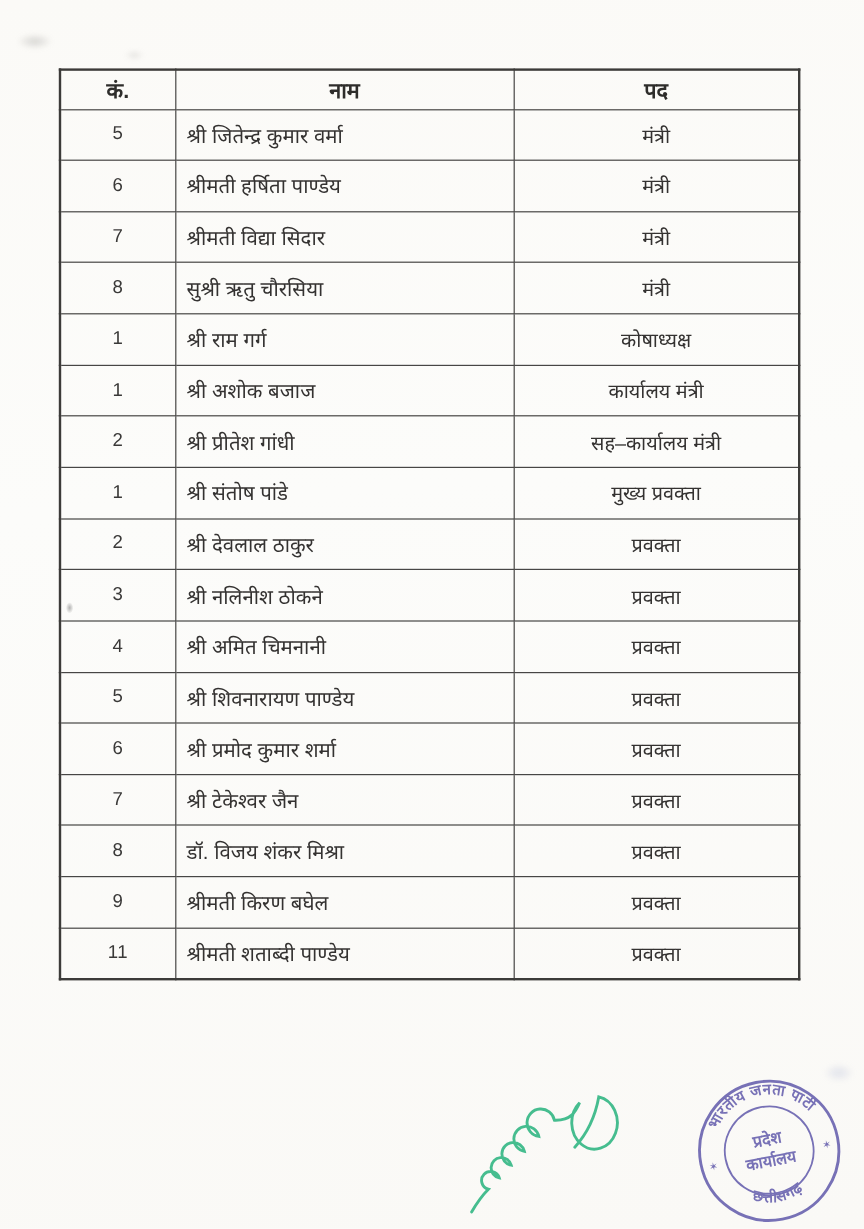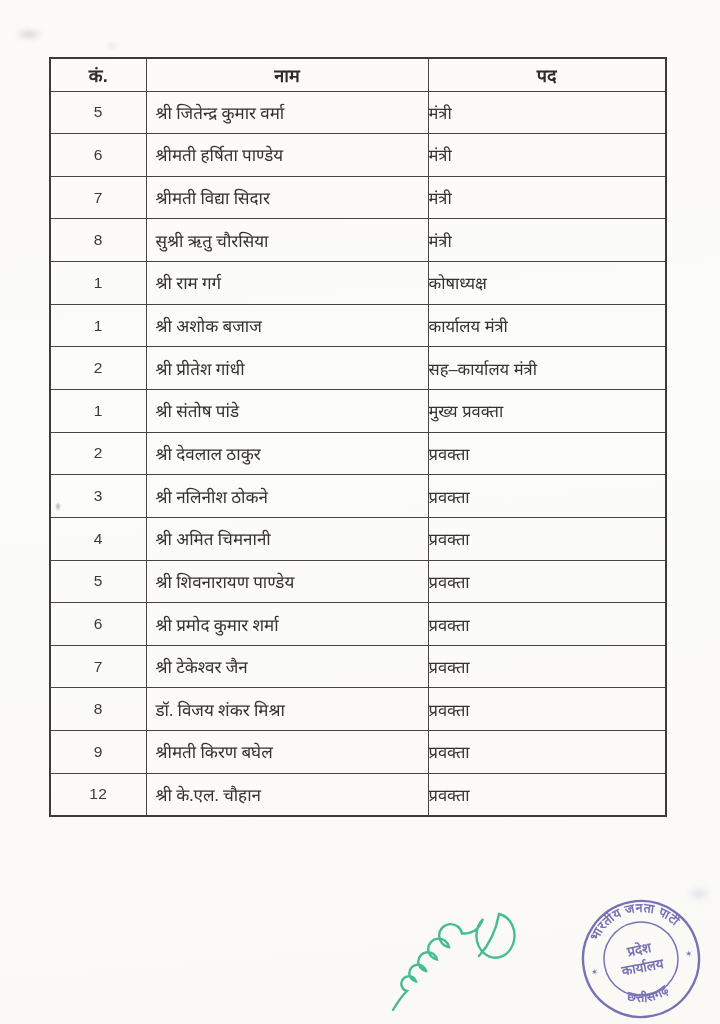--- a/index.html
+++ b/index.html
@@ -41,22 +41,22 @@
     overflow: hidden;
     white-space: nowrap;
   }
   .doc-table thead tr { height: 33px; }
   .doc-table tbody tr { height: 42.65px; }
   .col-serial { width: 96px; }
   .col-name   { width: 282px; }
   .col-post   { width: 238px; }
   th { font-weight: bold; font-size: 18px; text-align: center; color: #2e2d2b; }
   td.cell-serial { text-align: center; font-size: 15.5px; letter-spacing: .5px; color: #3a3938; }
-  td.cell-name   { text-align: left; padding-left: 9px; font-size: 17px; color: #343231; font-family: Liberation Serif, serif; }
-  td.cell-post   { text-align: left; font-size: 16.5px; color: #343231; }
+  td.cell-name   { text-align: left; padding-left: 9px; font-size: 17px; color: #343231; }
+  td.cell-post   { text-align: center; font-size: 16.5px; color: #343231; }
 
   .signature-svg {
     position: absolute;
     left: 386px; top: 886px;
     width: 132px; height: 130px;
     pointer-events: none;
   }
   .signature-svg path { stroke: var(--signature-color, #46bd8f); }
 
   .stamp-svg {
@@ -185,26 +185,26 @@
     <td class="cell-post">प्रवक्ता</td>
   </tr>
 
   <tr>
     <td class="cell-serial">9</td>
     <td class="cell-name">श्रीमती किरण बघेल</td>
     <td class="cell-post">प्रवक्ता</td>
   </tr>
 
 
-
-  <tr>
-    <td class="cell-serial">12</td>
-    <td class="cell-name">श्री के.एल. चौहान</td>
-    <td class="cell-post">प्रवक्ता</td>
-  </tr>
+  <tr>
+    <td class="cell-serial">11</td>
+    <td class="cell-name">श्रीमती शताब्दी पाण्डेय</td>
+    <td class="cell-post">प्रवक्ता</td>
+  </tr>
+
 
 </tbody>
 </table>
 
 <svg class="signature-svg" viewBox="0 0 132 130">
   <path d="M 7 124
            C 11 117 15 111 21 105
            a 7.5 7.5 0 1 1 9 -9.5
            a 8.5 8.5 0 1 1 10 -10.5
            a 9.5 9.5 0 1 1 11 -11.5

